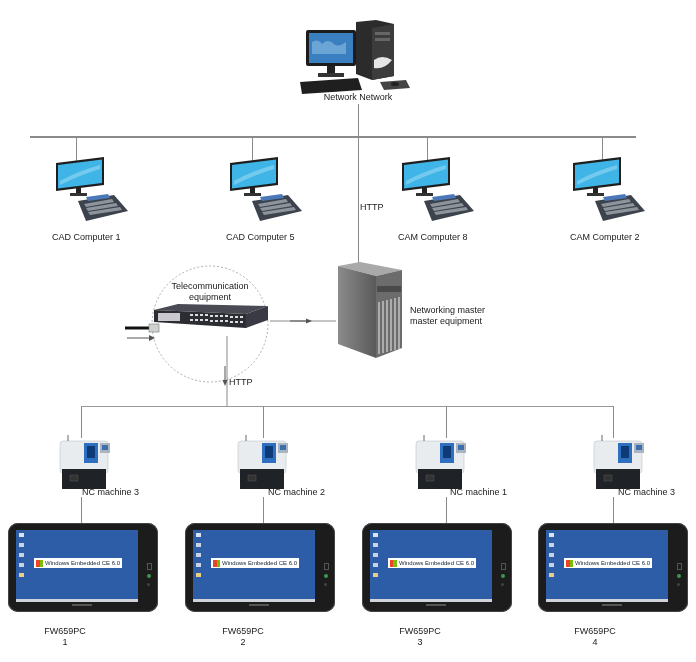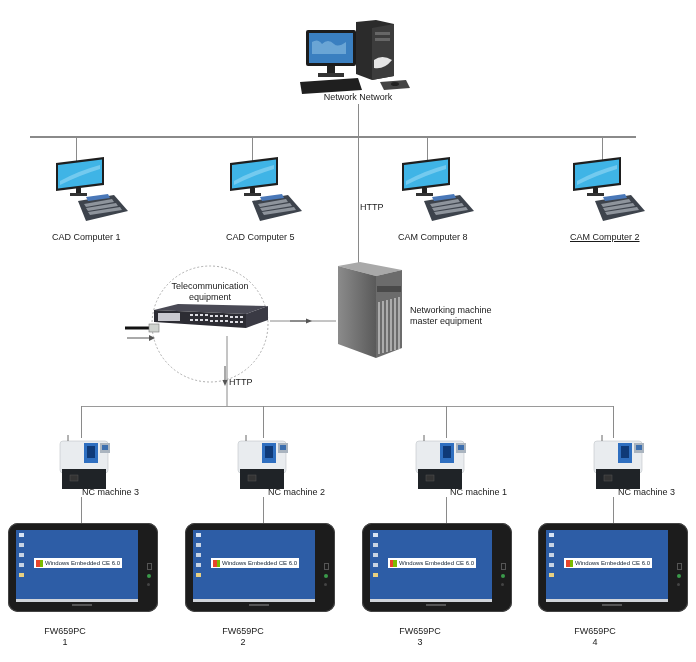--- a/index.html
+++ b/index.html
@@ -108,21 +108,21 @@
     <rect x="20" y="31" width="5" height="6" fill="#222"></rect>
     <rect x="14" y="36" width="17" height="3" fill="#333"></rect>
     <polygon points="22,44 58,38 72,54 30,64" fill="#3d434c"></polygon>
     <polygon points="30,40 52,37 54,41 32,44" fill="#4a78b8"></polygon>
     <g fill="#8e949c">
       <polygon points="28,47 56,42 58,45 30,50"></polygon>
       <polygon points="30,51 60,46 62,49 32,54"></polygon>
       <polygon points="32,55 64,50 66,53 34,58"></polygon>
     </g>
   </svg>
-  <div class="label" style="left:570px;top:232px;text-decoration:underline;">CAM Computer 2</div>
+  <div class="label" style="left:570px;top:232px;">CAM Computer 2</div>
     </div>
   </div>
 
 <div>
   <svg style="left:150px;top:264px;" width="120" height="120">
     <circle cx="60" cy="60" r="58" fill="none" stroke="#9a9a9a" stroke-width="0.8" stroke-dasharray="2,2"></circle>
   </svg>
   <div class="label center" style="left:160px;top:281px;width:100px;">
     <div>Telecommunication</div>
     <div>equipment</div>
@@ -193,21 +193,21 @@
     <g stroke="#d9d9d9" stroke-width="1.2">
       <line x1="43" y1="40" x2="43" y2="92"></line>
         <line x1="47" y1="39" x2="47" y2="91"></line>
       <line x1="51" y1="38" x2="51" y2="90"></line>
         <line x1="55" y1="37" x2="55" y2="89"></line>
       <line x1="59" y1="36" x2="59" y2="88"></line>
         <line x1="63" y1="35" x2="63" y2="87"></line>
     </g>
   </svg>
   <div class="label" style="left:410px;top:305px;">
-    <div>Networking machine</div>
+    <div>Networking master</div>
     <div>master equipment</div>
   </div>
 </div>
 
 <div class="thin-h" style="left:81px;top:406px;width:533px;"></div>
 <div class="line-v" style="left:81px;top:406px;height:32px;"></div>
 <div class="line-v" style="left:263px;top:406px;height:32px;"></div>
 <div class="line-v" style="left:446px;top:406px;height:32px;"></div>
 <div class="line-v" style="left:613px;top:406px;height:32px;"></div>
 

